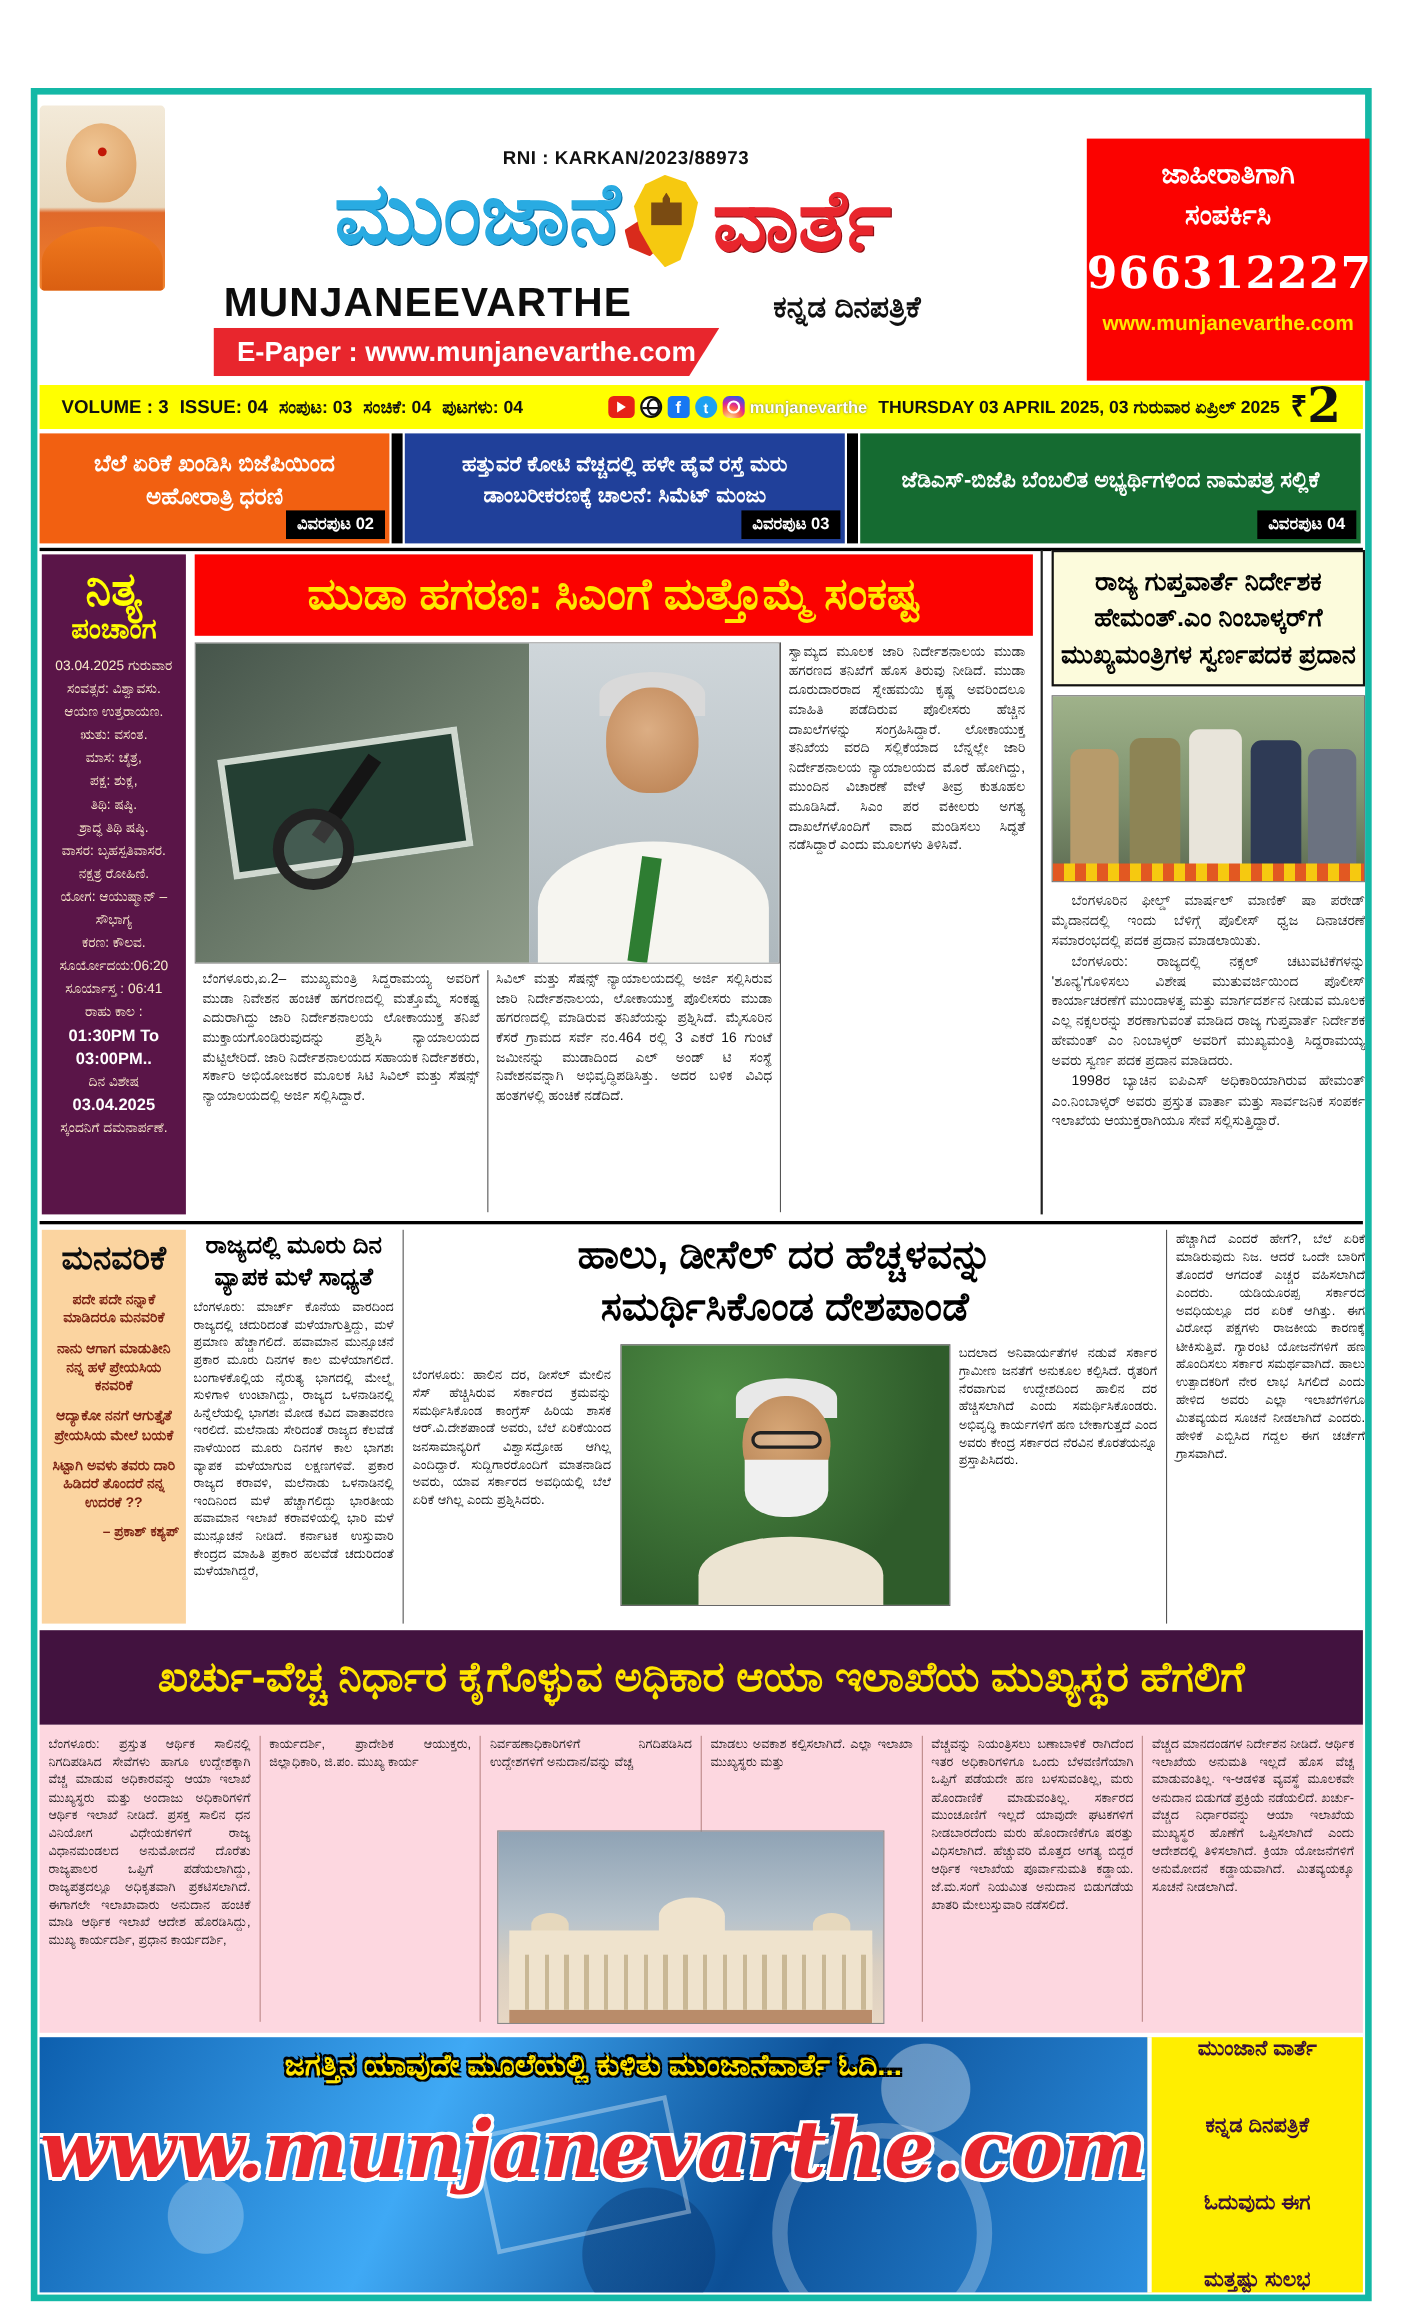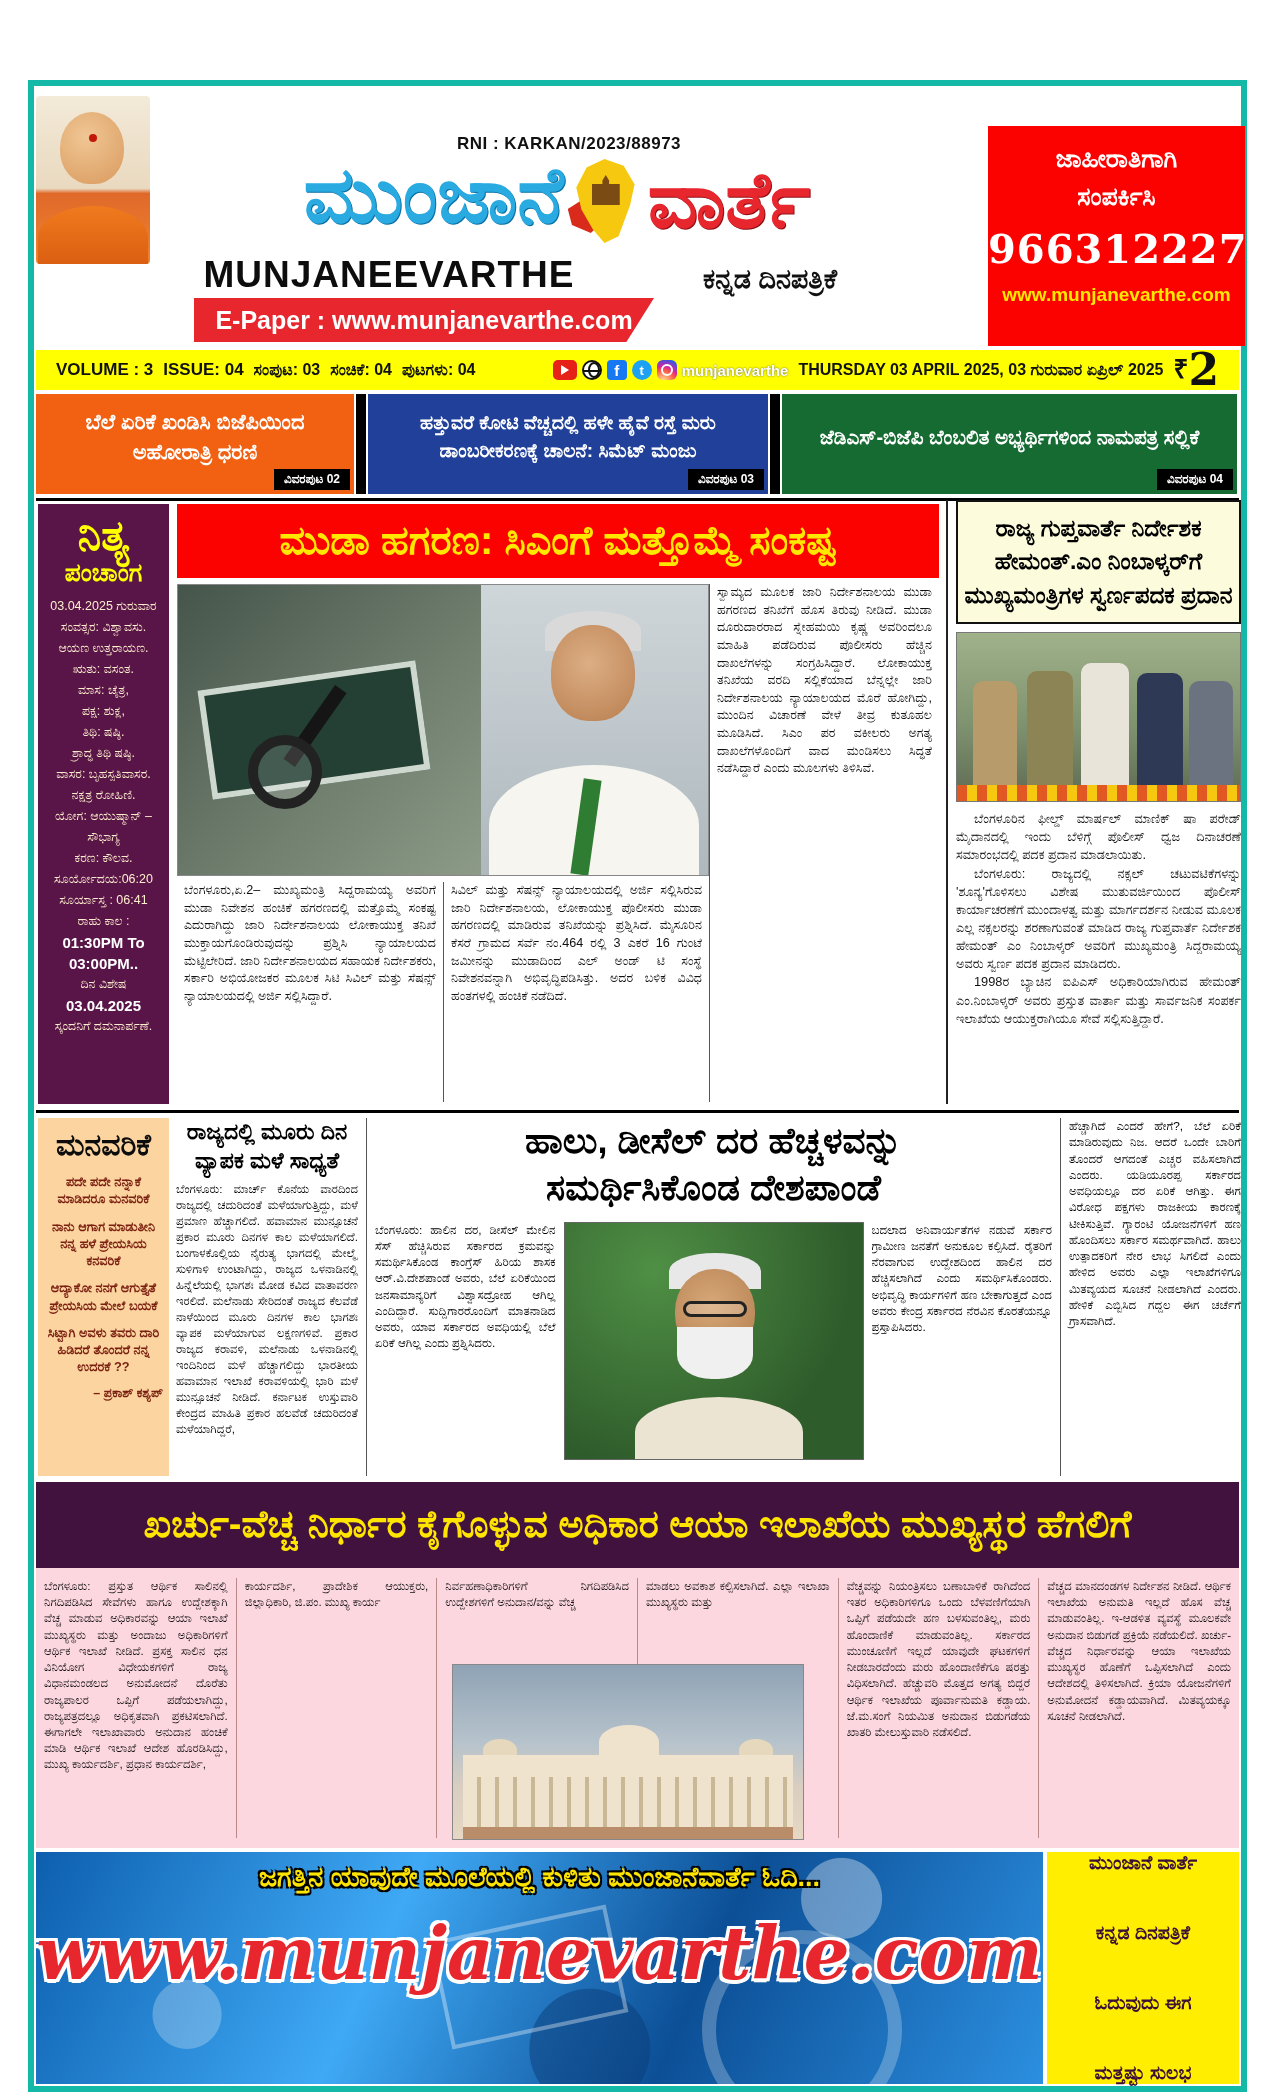--- a/index.html
+++ b/index.html
@@ -62,21 +62,21 @@
   .price .rs { font-size:26px; } .price .amt { font-size:44px; line-height:.9; font-family:"DejaVu Serif", serif; }
 
   
   .teasers { left:2px; top:308px; width:1203px; height:100px; display:flex; }
   .tdiv { width:10px; background:#000; margin:0 2px; }
   .teaser { position:relative; color:#fff; font-weight:bold; text-align:center; display:flex; align-items:center;
             justify-content:center; padding:6px 14px 20px; line-height:1.45; }
   .t0 { width:318px; background:#f26011; font-size:21px; }
   .t1 { width:400px; background:#20409a; font-size:19px; }
   .t2 { width:455px; background:#156b31; font-size:20px; }
-  .ptag { position:absolute; right:4px; bottom:4px; background:#000; color:#fff; font-size:12px; padding:2px 10px; }
+  .ptag { position:absolute; right:4px; bottom:4px; background:#000; color:#fff; font-size:15px; padding:2px 10px; }
 
   .hr { background:#000; height:3px; }
 
   
   .panchanga { left:4px; top:418px; width:131px; height:600px; background:#5a1548; color:#fdeecd; text-align:center; padding-top:10px; }
   .pan-t1 { color:#ffff00; font-size:42px; font-weight:bold; line-height:1.05; }
   .pan-t2 { color:#ffff00; font-size:25px; font-weight:bold; margin-bottom:8px; }
   .pl { display:block; font-size:12.5px; line-height:21px; }
   .pl-strong { font-weight:bold; font-size:15px; color:#fff; }
 
@@ -330,21 +330,21 @@
       </div>
       <p class="rain-b">ಬೆಂಗಳೂರು: ಮಾರ್ಚ್ ಕೊನೆಯ ವಾರದಿಂದ ರಾಜ್ಯದಲ್ಲಿ ಚದುರಿದಂತೆ ಮಳೆಯಾಗುತ್ತಿದ್ದು, ಮಳೆ ಪ್ರಮಾಣ ಹೆಚ್ಚಾಗಲಿದೆ. ಹವಾಮಾನ ಮುನ್ಸೂಚನೆ ಪ್ರಕಾರ ಮೂರು ದಿನಗಳ ಕಾಲ ಮಳೆಯಾಗಲಿದೆ. ಬಂಗಾಳಕೊಲ್ಲಿಯ ನೈರುತ್ಯ ಭಾಗದಲ್ಲಿ ಮೇಲ್ಮೈ ಸುಳಿಗಾಳಿ ಉಂಟಾಗಿದ್ದು, ರಾಜ್ಯದ ಒಳನಾಡಿನಲ್ಲಿ ಹಿನ್ನೆಲೆಯಲ್ಲಿ ಭಾಗಶಃ ಮೋಡ ಕವಿದ ವಾತಾವರಣ ಇರಲಿದೆ. ಮಲೆನಾಡು ಸೇರಿದಂತೆ ರಾಜ್ಯದ ಕೆಲವೆಡೆ ನಾಳೆಯಿಂದ ಮೂರು ದಿನಗಳ ಕಾಲ ಭಾಗಶಃ ವ್ಯಾಪಕ ಮಳೆಯಾಗುವ ಲಕ್ಷಣಗಳಿವೆ. ಪ್ರಕಾರ ರಾಜ್ಯದ ಕರಾವಳಿ, ಮಲೆನಾಡು ಒಳನಾಡಿನಲ್ಲಿ ಇಂದಿನಿಂದ ಮಳೆ ಹೆಚ್ಚಾಗಲಿದ್ದು ಭಾರತೀಯ ಹವಾಮಾನ ಇಲಾಖೆ ಕರಾವಳಿಯಲ್ಲಿ ಭಾರಿ ಮಳೆ ಮುನ್ಸೂಚನೆ ನೀಡಿದೆ. ಕರ್ನಾಟಕ ಉಸ್ತುವಾರಿ ಕೇಂದ್ರದ ಮಾಹಿತಿ ಪ್ರಕಾರ ಹಲವೆಡೆ ಚದುರಿದಂತೆ ಮಳೆಯಾಗಿದ್ದರೆ,</p>
     </div>
 
     <div class="abs milk">
       <div class="milk-h">
         <div>ಹಾಲು, ಡೀಸೆಲ್ ದರ ಹೆಚ್ಚಳವನ್ನು</div>
         <div>ಸಮರ್ಥಿಸಿಕೊಂಡ ದೇಶಪಾಂಡೆ</div>
       </div>
       <div class="milk-row">
-        <p class="milk-c" style="width:186px;">ಬೆಂಗಳೂರು: ಹಾಲಿನ ದರ, ಡೀಸೆಲ್ ಮೇಲಿನ ಸೆಸ್ ಹೆಚ್ಚಿಸಿರುವ ಸರ್ಕಾರದ ಕ್ರಮವನ್ನು ಸಮರ್ಥಿಸಿಕೊಂಡ ಕಾಂಗ್ರೆಸ್ ಹಿರಿಯ ಶಾಸಕ ಆರ್.ವಿ.ದೇಶಪಾಂಡೆ ಅವರು, ಬೆಲೆ ಏರಿಕೆಯಿಂದ ಜನಸಾಮಾನ್ಯರಿಗೆ ವಿಶ್ವಾಸದ್ರೋಹ ಆಗಿಲ್ಲ ಎಂದಿದ್ದಾರೆ. ಸುದ್ದಿಗಾರರೊಂದಿಗೆ ಮಾತನಾಡಿದ ಅವರು, ಯಾವ ಸರ್ಕಾರದ ಅವಧಿಯಲ್ಲಿ ಬೆಲೆ ಏರಿಕೆ ಆಗಿಲ್ಲ ಎಂದು ಪ್ರಶ್ನಿಸಿದರು.</p>
+        <p class="milk-c" style="width:186px;margin-top:20px;">ಬೆಂಗಳೂರು: ಹಾಲಿನ ದರ, ಡೀಸೆಲ್ ಮೇಲಿನ ಸೆಸ್ ಹೆಚ್ಚಿಸಿರುವ ಸರ್ಕಾರದ ಕ್ರಮವನ್ನು ಸಮರ್ಥಿಸಿಕೊಂಡ ಕಾಂಗ್ರೆಸ್ ಹಿರಿಯ ಶಾಸಕ ಆರ್.ವಿ.ದೇಶಪಾಂಡೆ ಅವರು, ಬೆಲೆ ಏರಿಕೆಯಿಂದ ಜನಸಾಮಾನ್ಯರಿಗೆ ವಿಶ್ವಾಸದ್ರೋಹ ಆಗಿಲ್ಲ ಎಂದಿದ್ದಾರೆ. ಸುದ್ದಿಗಾರರೊಂದಿಗೆ ಮಾತನಾಡಿದ ಅವರು, ಯಾವ ಸರ್ಕಾರದ ಅವಧಿಯಲ್ಲಿ ಬೆಲೆ ಏರಿಕೆ ಆಗಿಲ್ಲ ಎಂದು ಪ್ರಶ್ನಿಸಿದರು.</p>
         <div class="ph-desh">
           <div class="hairw"></div>
           <div class="face"></div>
           <div class="glass"></div>
           <div class="beard"></div>
           <div class="shirt"></div>
         </div>
         <p class="milk-c" style="width:186px;">ಬದಲಾದ ಅನಿವಾರ್ಯತೆಗಳ ನಡುವೆ ಸರ್ಕಾರ ಗ್ರಾಮೀಣ ಜನತೆಗೆ ಅನುಕೂಲ ಕಲ್ಪಿಸಿದೆ. ರೈತರಿಗೆ ನೆರವಾಗುವ ಉದ್ದೇಶದಿಂದ ಹಾಲಿನ ದರ ಹೆಚ್ಚಿಸಲಾಗಿದೆ ಎಂದು ಸಮರ್ಥಿಸಿಕೊಂಡರು. ಅಭಿವೃದ್ಧಿ ಕಾರ್ಯಗಳಿಗೆ ಹಣ ಬೇಕಾಗುತ್ತದೆ ಎಂದ ಅವರು ಕೇಂದ್ರ ಸರ್ಕಾರದ ನೆರವಿನ ಕೊರತೆಯನ್ನೂ ಪ್ರಸ್ತಾಪಿಸಿದರು.</p>
       </div>
     </div>

